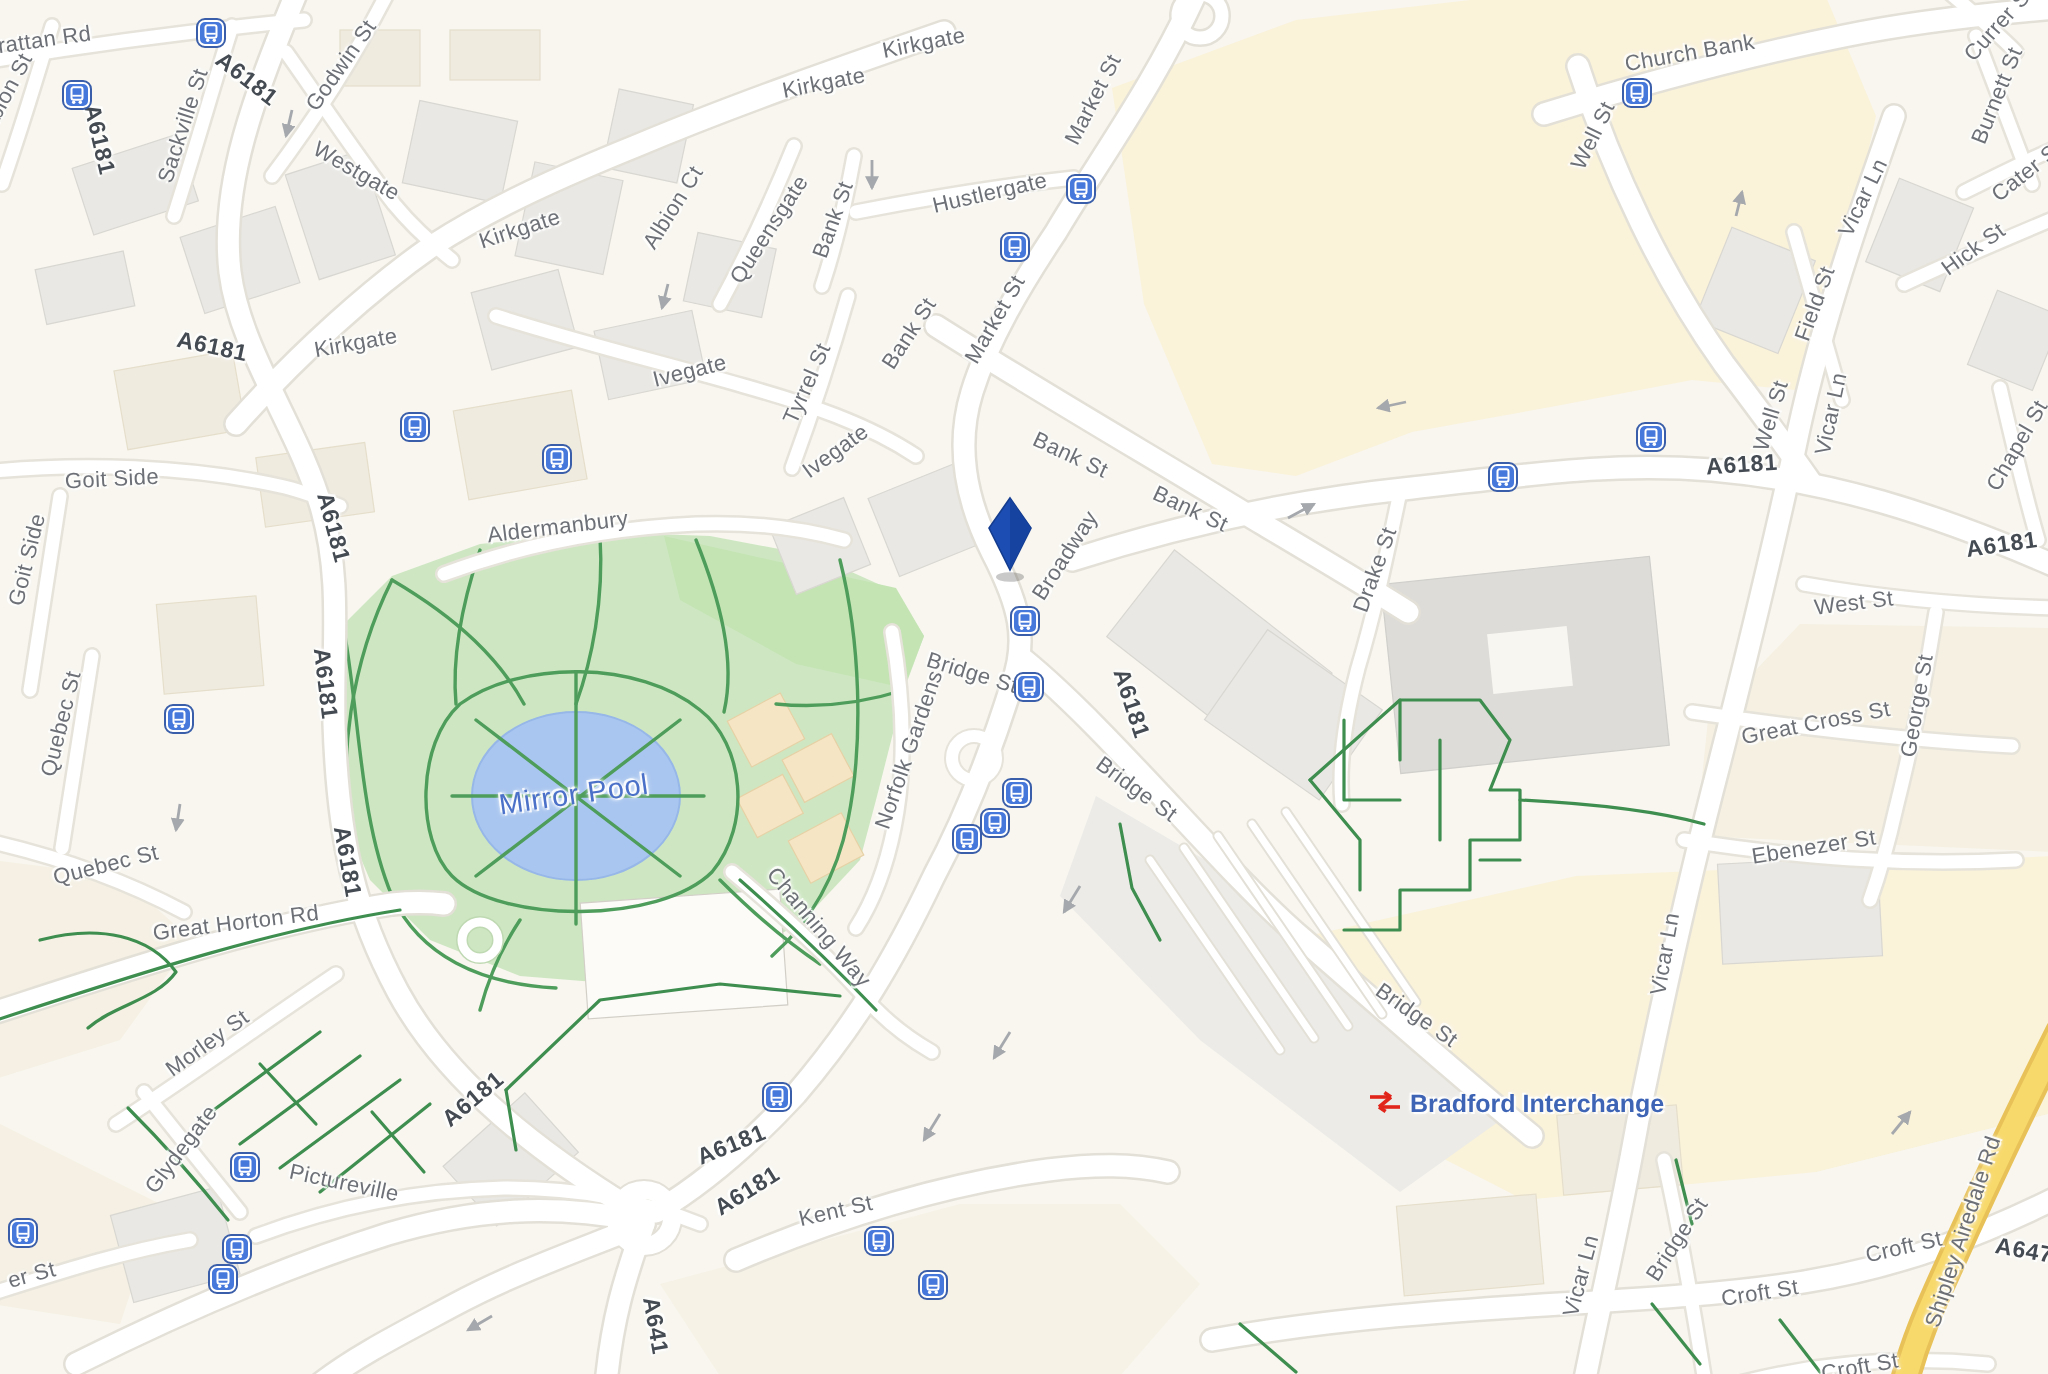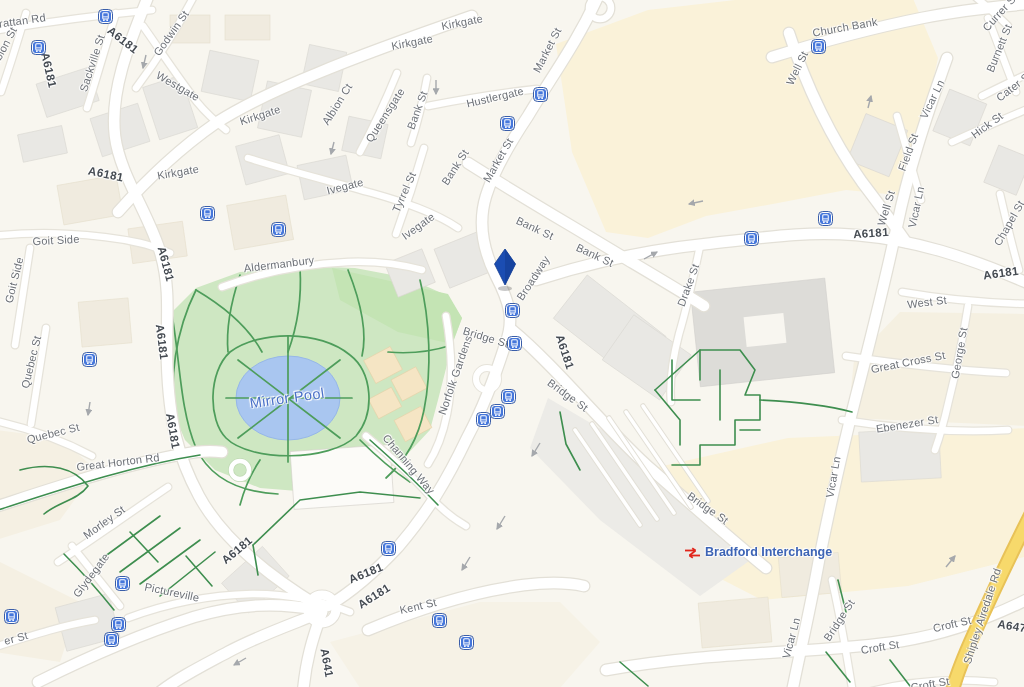--- a/index.html
+++ b/index.html
@@ -20,21 +20,21 @@
   .lbl{position:absolute;white-space:nowrap;color:#6D7177;font-size:11px;letter-spacing:.2px;
     text-shadow:0 0 2px #fff,0 0 2px #fff,0 0 3px #fff,1px 1px 0 rgba(255,255,255,.85),-1px -1px 0 rgba(255,255,255,.85);
     pointer-events:none;}
   .lbl.route{color:#454B52;font-weight:bold;font-size:11.5px;letter-spacing:.4px;}
   .lbl.water{color:#4A70C8;font-size:14.5px;letter-spacing:.4px;}
   
   .bus{position:absolute;width:13px;height:13px;margin:-6.5px 0 0 -6.5px;background:#4677DB;
     border:1px solid #fff;outline:1px solid #3A5EA9;border-radius:3.5px;box-sizing:border-box;}
   .bus svg{display:block;width:100%;height:100%;}
   
-  #station{position:absolute;left:684px;top:545px;display:flex;align-items:flex-end;gap:4px;}
+  #station{position:absolute;left:684px;top:545px;display:flex;align-items:flex-start;gap:4px;}
   #station .stx{color:#3D64B5;font-weight:bold;font-size:12.5px;white-space:nowrap;
     text-shadow:0 0 2px #fff,0 0 3px #fff,1px 1px 0 rgba(255,255,255,.9),-1px -1px 0 rgba(255,255,255,.9);}
   
   #pin{position:absolute;left:505px;top:287px;width:0;height:0;}
   #pin svg{position:absolute;left:-16px;top:-42px;overflow:visible;}
 </style>
 </head>
 <body>
 
 <div id="viewport">

